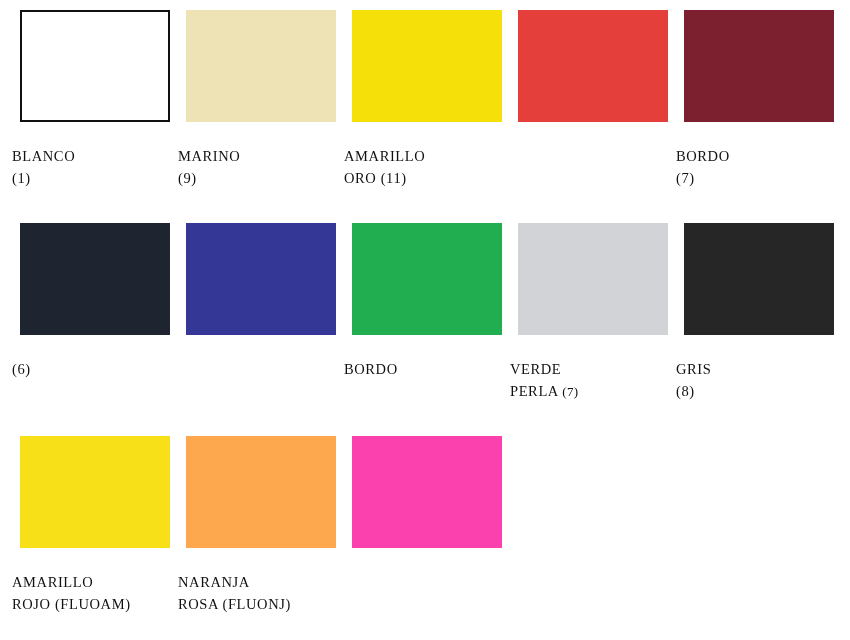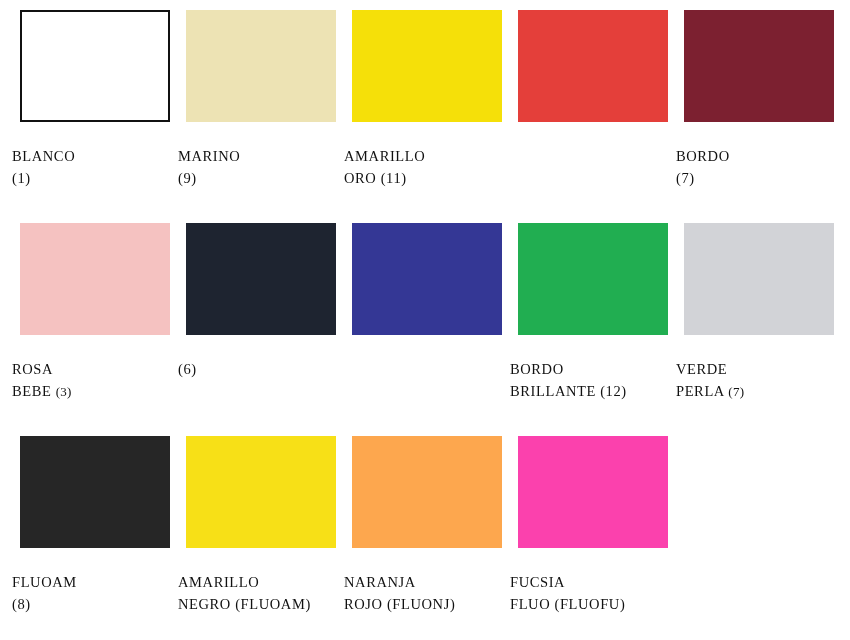--- a/index.html
+++ b/index.html
@@ -102,71 +102,59 @@
         <div class="swatch" style="background-color: rgb(228, 63, 58);"></div>
       </div>
       <div class="cell">
         <div class="swatch" style="background-color: rgb(124, 32, 48);"></div>
         <div class="label">
           <span class="line1">BORDO</span>
           <span class="line2">(7)</span>
         </div>
       </div>
       <div class="cell">
-        <div class="swatch" style="background-color: rgb(245, 194, 193);"></div>
-        <div class="label">
-          <span class="line1">ROSA</span>
-          <span class="line2"><span>BEBE </span><span class="code-small">(3)</span></span>
-        </div>
-      </div>
-      <div class="cell">
         <div class="swatch" style="background-color: rgb(30, 36, 48);"></div>
         <div class="label">
           <span class="line2">(6)</span>
         </div>
       </div>
       <div class="cell">
         <div class="swatch" style="background-color: rgb(52, 55, 149);"></div>
       </div>
       <div class="cell">
         <div class="swatch" style="background-color: rgb(33, 174, 81);"></div>
         <div class="label">
           <span class="line1">BORDO</span>
-          <span class="line2">BRILLANTE (12)</span>
         </div>
       </div>
       <div class="cell">
         <div class="swatch" style="background-color: rgb(210, 211, 215);"></div>
         <div class="label">
           <span class="line1">VERDE</span>
           <span class="line2"><span>PERLA </span><span class="code-small">(7)</span></span>
         </div>
       </div>
       <div class="cell">
         <div class="swatch" style="background-color: rgb(38, 38, 38);"></div>
         <div class="label">
-          <span class="line1">FLUOAM</span>
+          <span class="line1">GRIS</span>
           <span class="line2">(8)</span>
         </div>
       </div>
       <div class="cell">
         <div class="swatch" style="background-color: rgb(247, 224, 23);"></div>
         <div class="label">
           <span class="line1">AMARILLO</span>
-          <span class="line2">NEGRO (FLUOAM)</span>
+          <span class="line2">ROJO (FLUOAM)</span>
         </div>
       </div>
       <div class="cell">
         <div class="swatch" style="background-color: rgb(253, 167, 78);"></div>
         <div class="label">
           <span class="line1">NARANJA</span>
-          <span class="line2">ROJO (FLUONJ)</span>
+          <span class="line2">ROSA (FLUONJ)</span>
         </div>
       </div>
       <div class="cell">
         <div class="swatch" style="background-color: rgb(251, 65, 173);"></div>
-        <div class="label">
-          <span class="line1">FUCSIA</span>
-          <span class="line2">FLUO (FLUOFU)</span>
-        </div>
       </div>
     </div>
 </div>
 
 </body></html>

